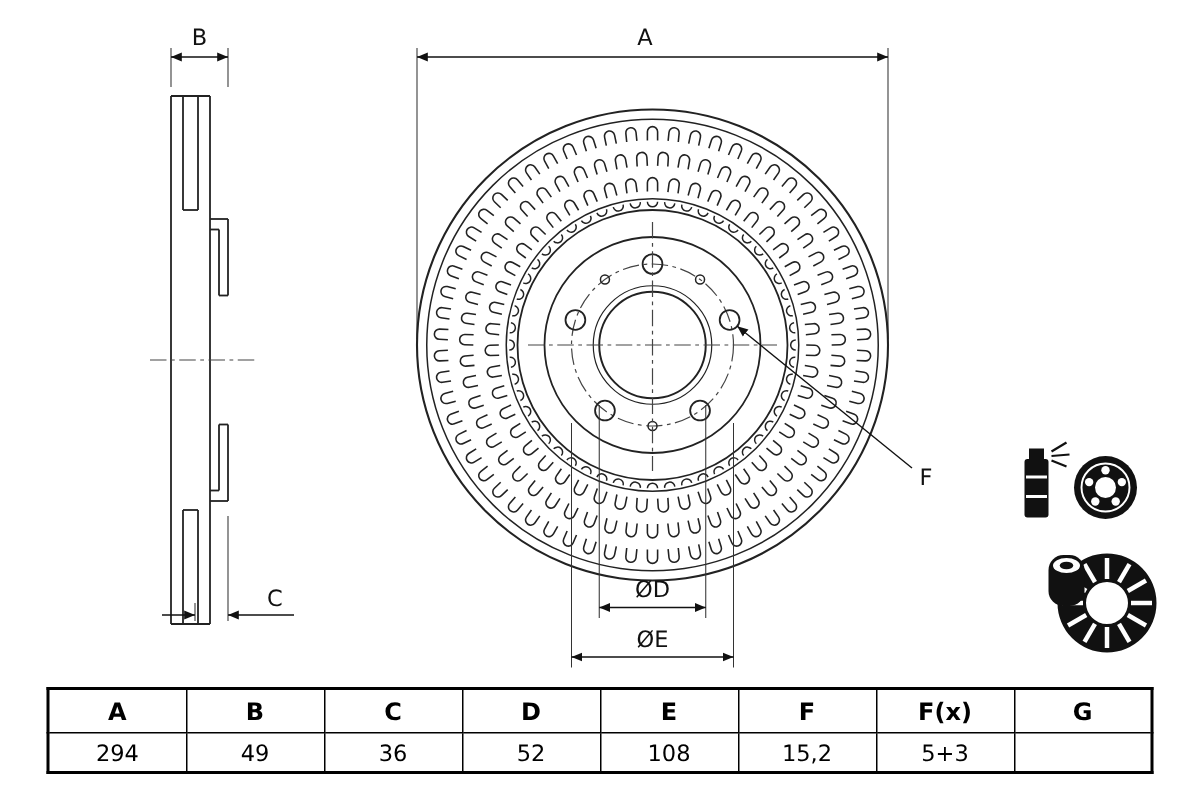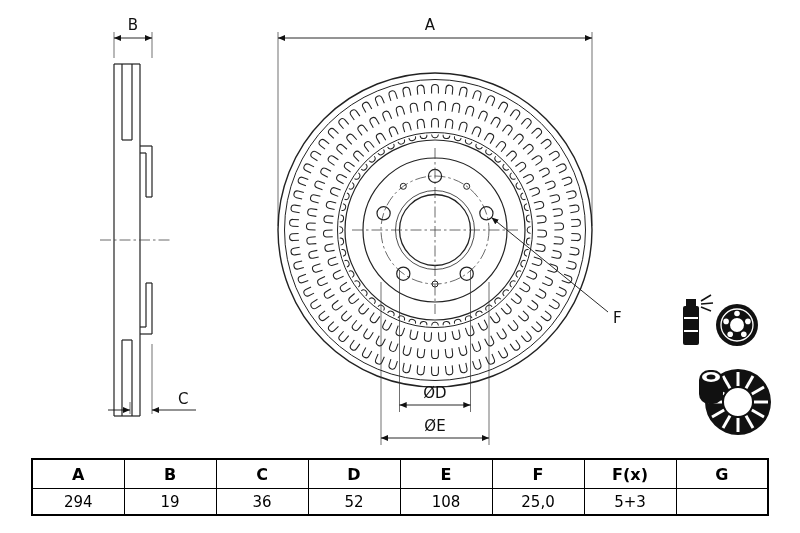--- a/index.html
+++ b/index.html
@@ -394,23 +394,23 @@
         <th>D</th>
         <th>E</th>
         <th>F</th>
         <th>F(x)</th>
         <th>G</th>
       </tr>
     </thead>
     <tbody>
       <tr>
         <td>294</td>
-        <td>19</td>
+        <td>49</td>
         <td>36</td>
         <td>52</td>
         <td>108</td>
-        <td>25,0</td>
+        <td>15,2</td>
         <td>5+3</td>
         <td></td>
       </tr>
     </tbody>
   </table>
 </div>
 
 </body></html>

